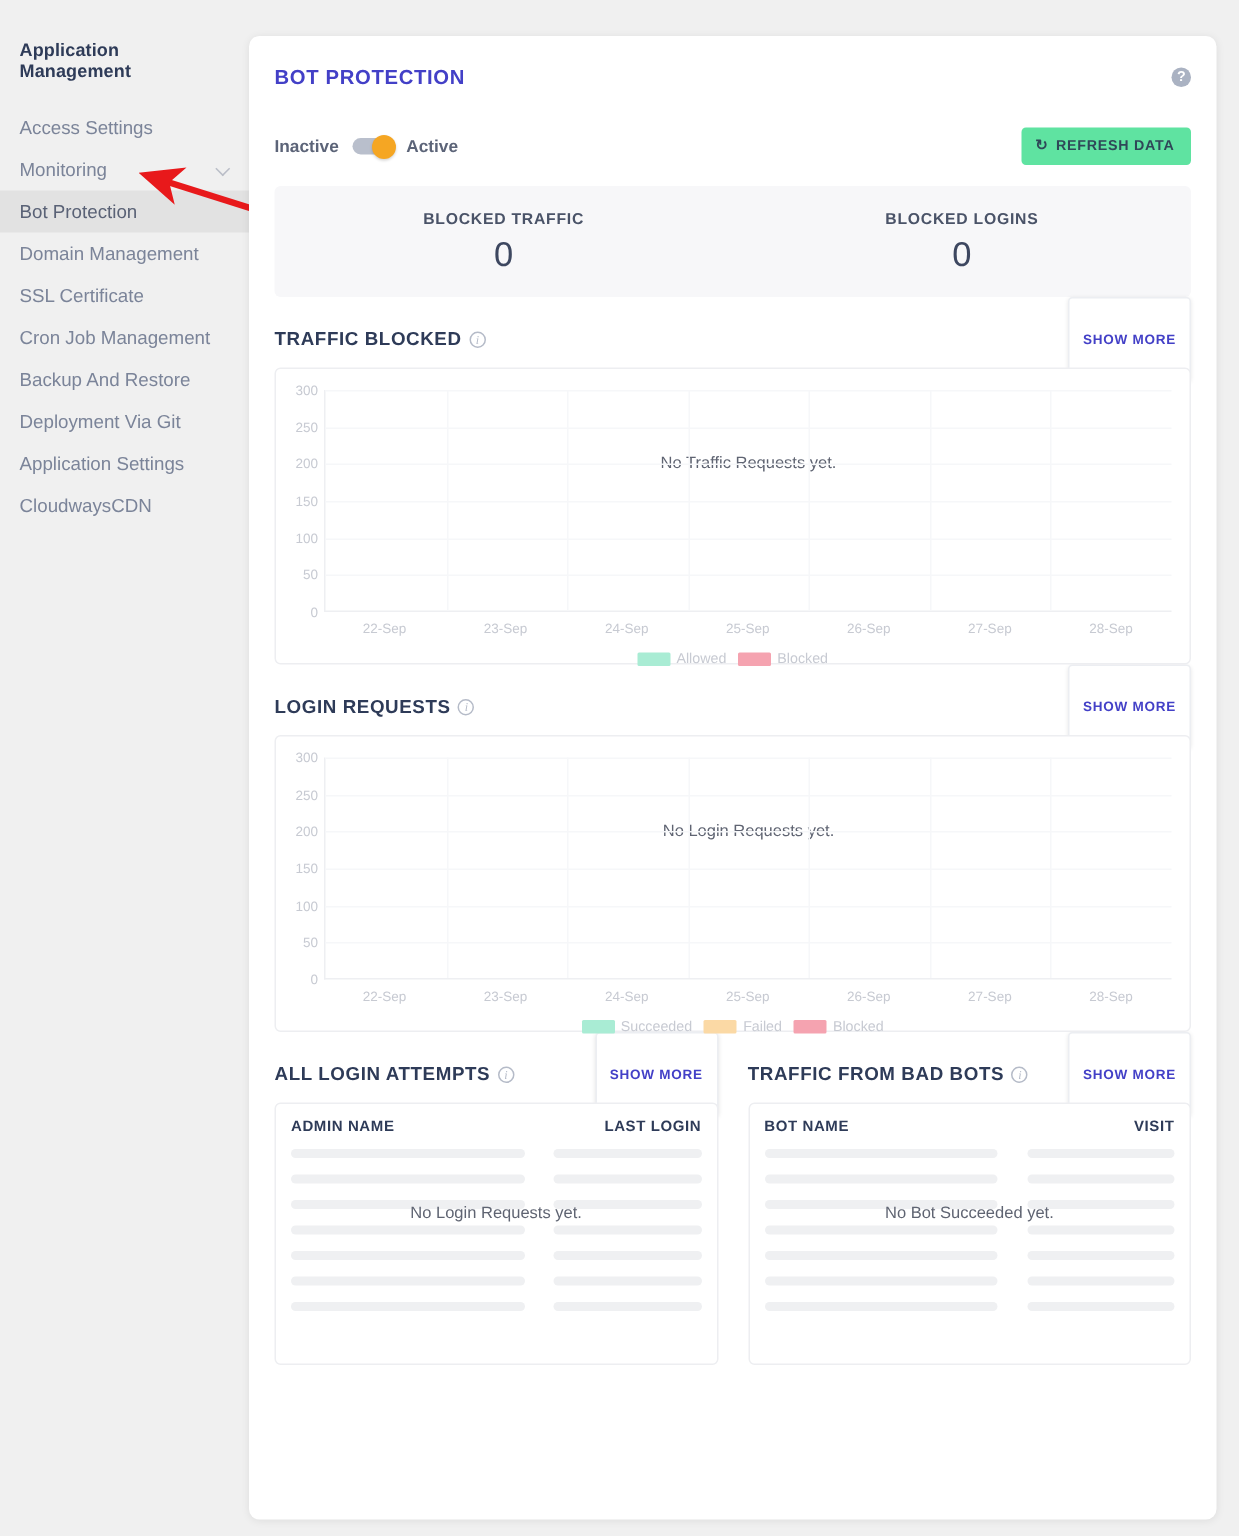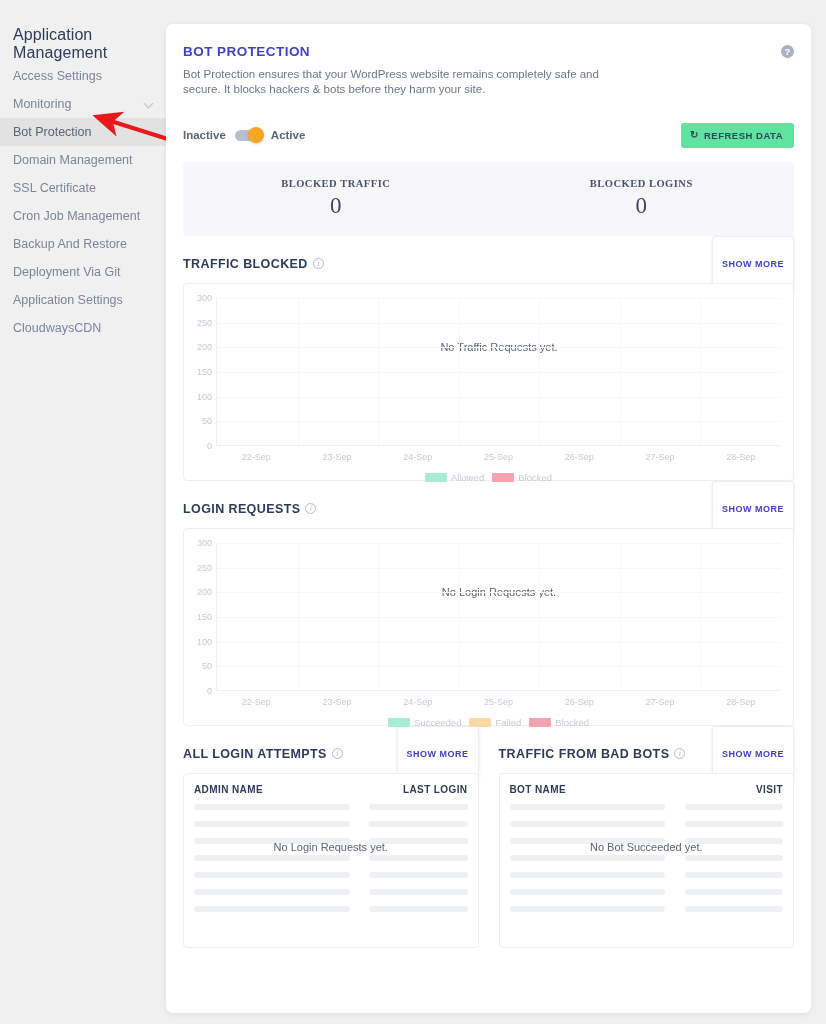--- a/index.html
+++ b/index.html
@@ -12,22 +12,22 @@
   .page { position: relative; width: 826px; height: 1024px; }
 
   
   .sidebar {
     position: absolute; left: 0; top: 0;
     width: 168px; height: 1024px;
     background: #f0f0f0;
     padding-top: 26px;
   }
   .sidebar-title {
-    font-size: 16px; font-weight: normal; color: #2e3b58;
-    padding: 0 14px 0 13px; margin-bottom: 0; letter-spacing: .1px;
+    font-size: 12px; font-weight: bold; color: #2e3b58;
+    padding: 0 14px 0 13px; margin-bottom: 17px; letter-spacing: .1px;
   }
   .nav-item {
     position: relative;
     height: 28px; line-height: 28px;
     padding: 0 14px 0 13px;
     font-size: 12.5px; color: #7b8499;
     display: flex; align-items: center; justify-content: space-between;
     cursor: pointer;
   }
   .nav-item .lbl { white-space: nowrap; }
@@ -93,21 +93,21 @@
     cursor: pointer;
     font-family: "Liberation Sans", sans-serif;
   }
   .refresh-glyph { font-size: 10px; line-height: 1; }
 
   
   .stats {
     margin-top: 14px;
     background: #f7f7f9; border-radius: 4px;
     height: 74px;
-    display: flex; align-items: center; font-family: Liberation Serif, serif;
+    display: flex; align-items: center;
   }
   .stat { flex: 1; text-align: center; }
   .stat-label {
     font-size: 10.5px; font-weight: bold; color: #4a5368;
     letter-spacing: .5px; margin-bottom: 4px;
   }
   .stat-value { font-size: 23px; color: #3d4760; font-weight: 300; }
   .last-day {
     text-align: right; font-size: 10px; color: #9aa0ad;
     margin-top: 6px; padding-right: 2px;
@@ -247,21 +247,20 @@
         <path d="M7,3.5 L0,0.4 L1.9,3.5 L0,6.6 Z" fill="#e8191b"></path>
       </marker>
     </defs>
     <line x1="132" y1="53" x2="18" y2="17" stroke="#e8191b" stroke-width="4.2" marker-end="url(#ah)"></line>
   </svg>
 
   <main class="card">
 
     <div class="card-head">
       <div class="card-title">BOT PROTECTION</div>
-      <div class="card-desc">Bot Protection ensures that your WordPress website remains completely safe and secure. It blocks hackers &amp; bots before they harm your site.</div>
       <div class="help-icon">?</div>
     </div>
 
     <div class="toggle-row">
       <div class="toggle-group">
         <span class="toggle-label">Inactive</span>
         <div class="switch">
           <div class="knob"></div>
         </div>
         <span class="toggle-label">Active</span>

